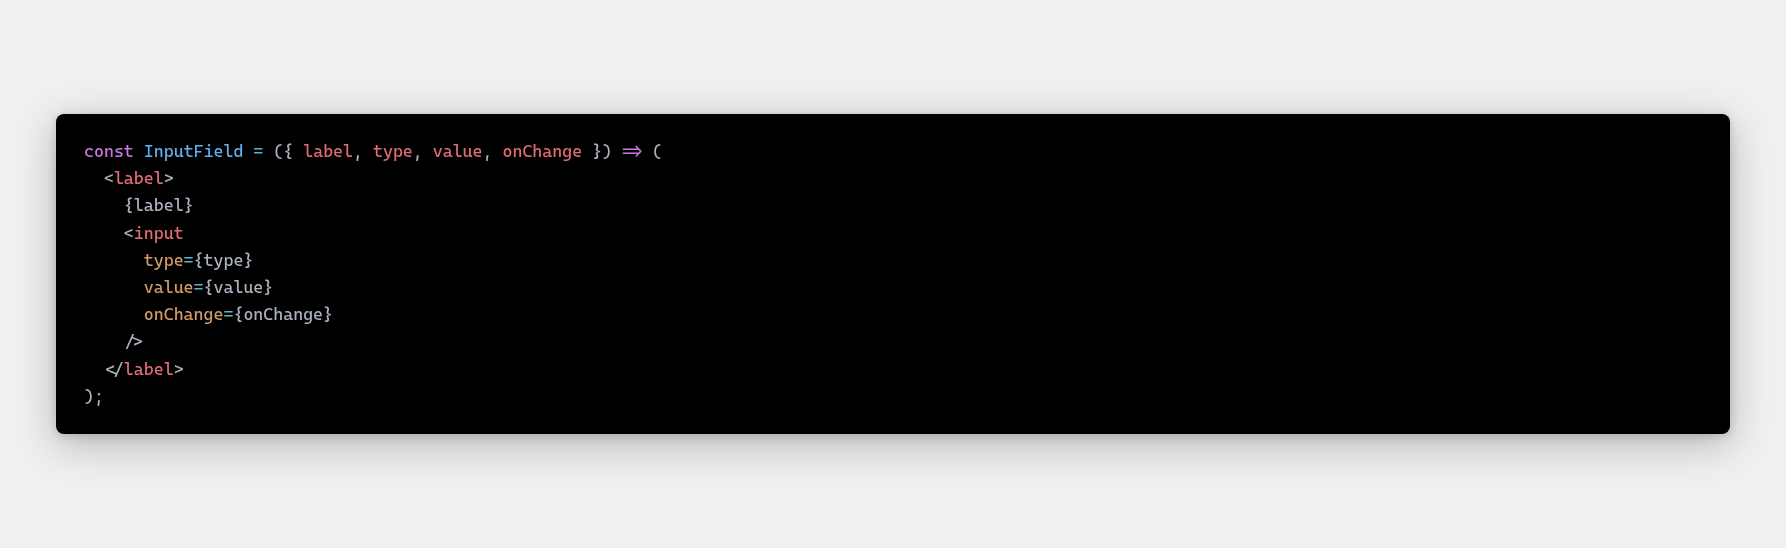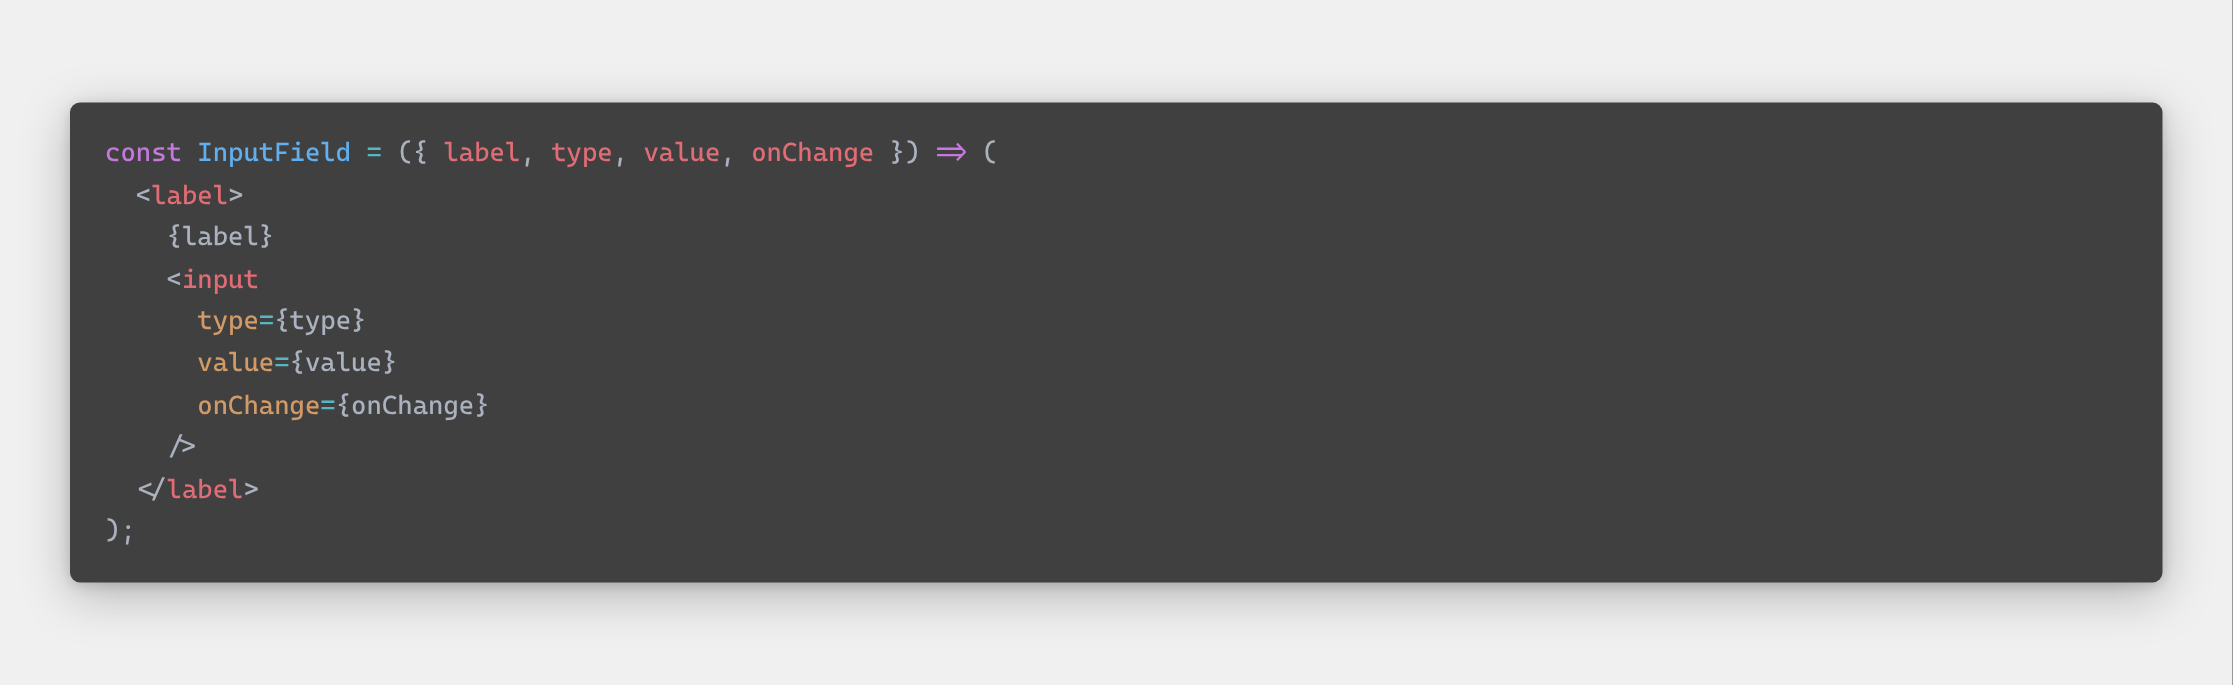--- a/index.html
+++ b/index.html
@@ -11,26 +11,26 @@
       background: #f0f0f0;
       display: flex;
       justify-content: center;
       align-items: center;
       min-height: 548px;
       width: 1786px;
       padding: 40px 56px;
       font-family: ui-monospace, 'SF Mono', 'Cascadia Code', 'Source Code Pro', Menlo, Consolas, monospace;
     }
     .code-block {
-      background: #404040;
+      background: #000000;
       border-radius: 8px;
       padding: 24px 28px;
       width: 100%;
       box-shadow: 0 10px 40px rgba(0,0,0,0.25), 0 2px 10px rgba(0,0,0,0.15);
-      font-size: 21px;
+      font-size: 17px;
       line-height: 1.6;
       color: #abb2bf;
       white-space: pre;
       overflow-x: auto;
     }
     .tok-keyword { color: #c678dd; }
     .tok-class { color: #61afef; }
     .tok-punct { color: #abb2bf; }
     .tok-param { color: #e06c75; }
     .tok-tag-bracket { color: #abb2bf; }

